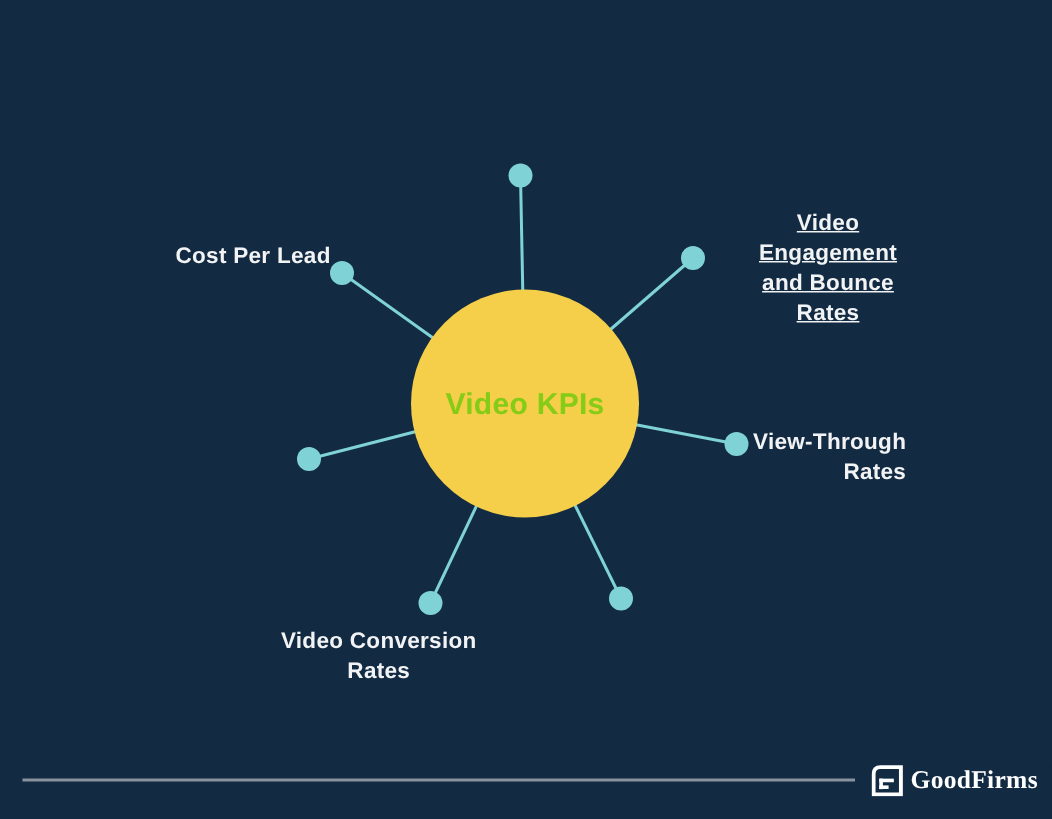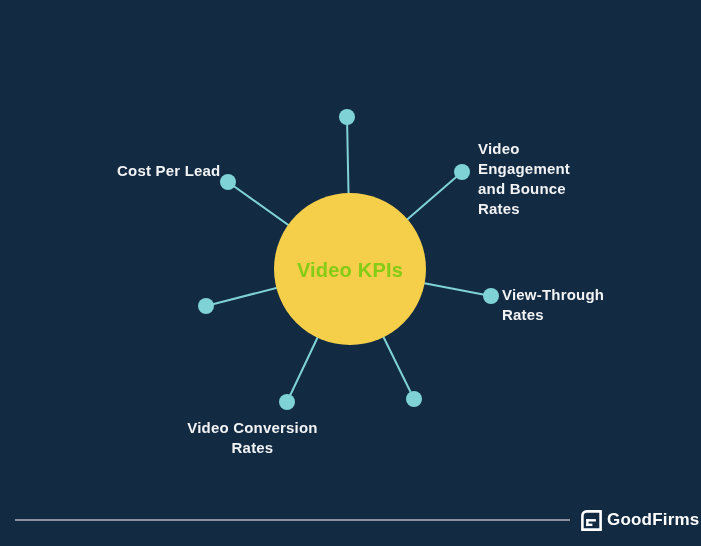--- a/index.html
+++ b/index.html
@@ -23,22 +23,22 @@
   .kpi {
     position: absolute;
     font-weight: 700;
     font-size: 15px;
     line-height: 20px;
     color: #F2F3F4;
     white-space: pre-line;
     letter-spacing: 0.2px;
   }
   .l-clicks      { left: 280px; top: 91px;  width: 160px; text-align: center; }
-  .l-engagement  { left: 478px; top: 139px; text-align: left; }
-  .l-viewthrough { left: 502px; top: 285px; text-align: left; }
+  .l-engagement  { left: 506px; top: 139px; text-align: center; text-decoration: underline; }
+  .l-viewthrough { left: 502px; top: 285px; text-align: right; }
   .l-social      { left: 353px; top: 406px; width: 140px; text-align: center; }
   .l-conversion  { left: 172px; top: 418px; width: 161px; text-align: center; }
   .l-impressions { left: 106px; top: 297px; }
   .l-costperlead { left: 117px; top: 161px; }
   .hub-label {
     position: absolute;
     left: 274px;
     top: 194px;
     width: 152px;
     height: 152px;
@@ -59,20 +59,21 @@
     background: #8A919F;
   }
   .logo {
     position: absolute;
     left: 581px;
     top: 506px;
     height: 28px;
     display: flex;
     align-items: center;
     gap: 5px;
+    font-family: Liberation Serif, serif;
   }
   .logo-text {
     font-weight: 700;
     font-size: 17px;
     letter-spacing: 0.2px;
     color: #FFFFFF;
   }
 </style>
 </head>
 <body>

